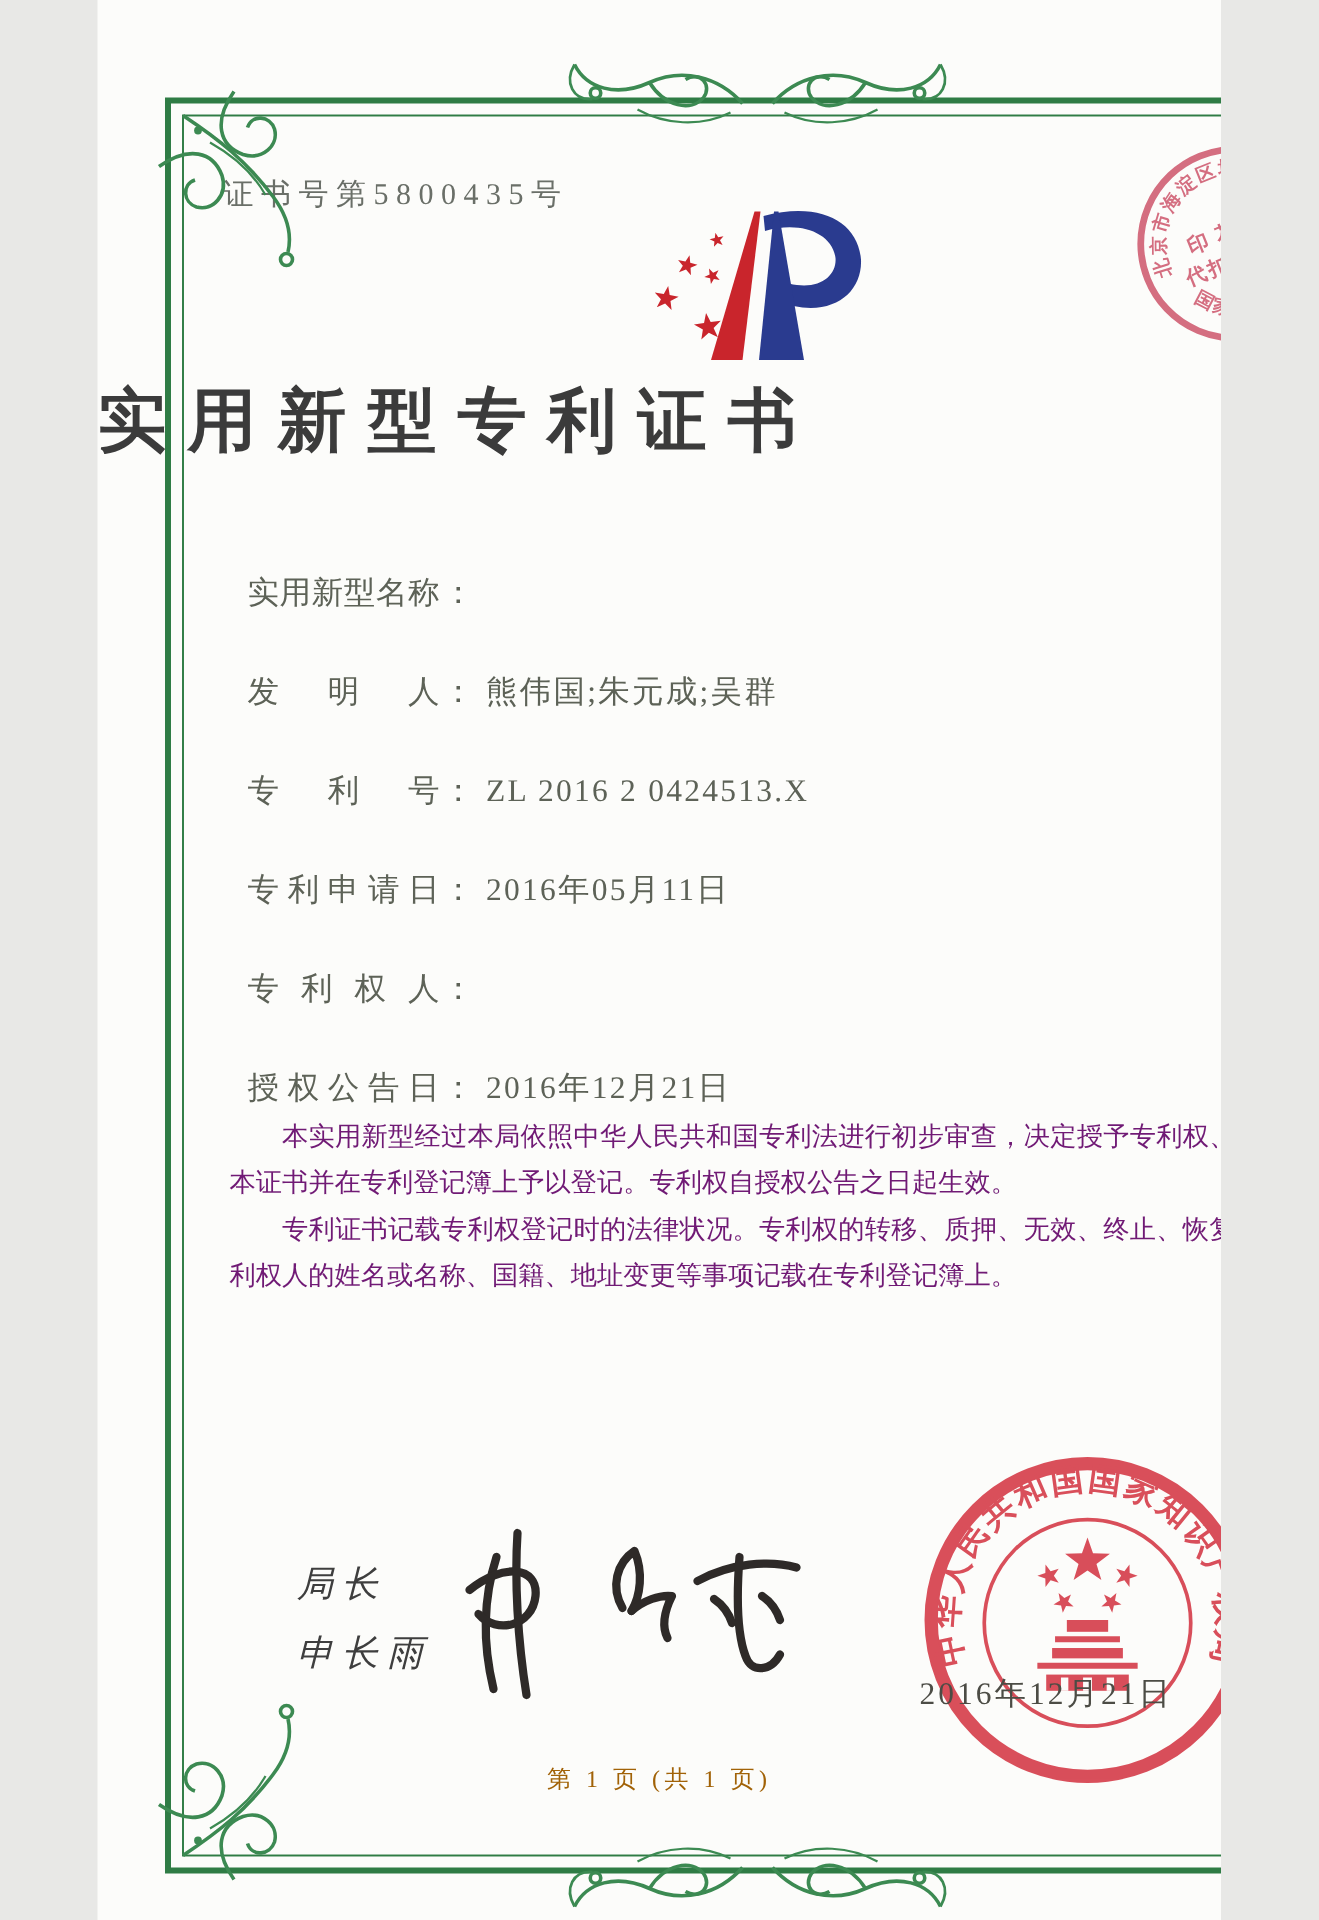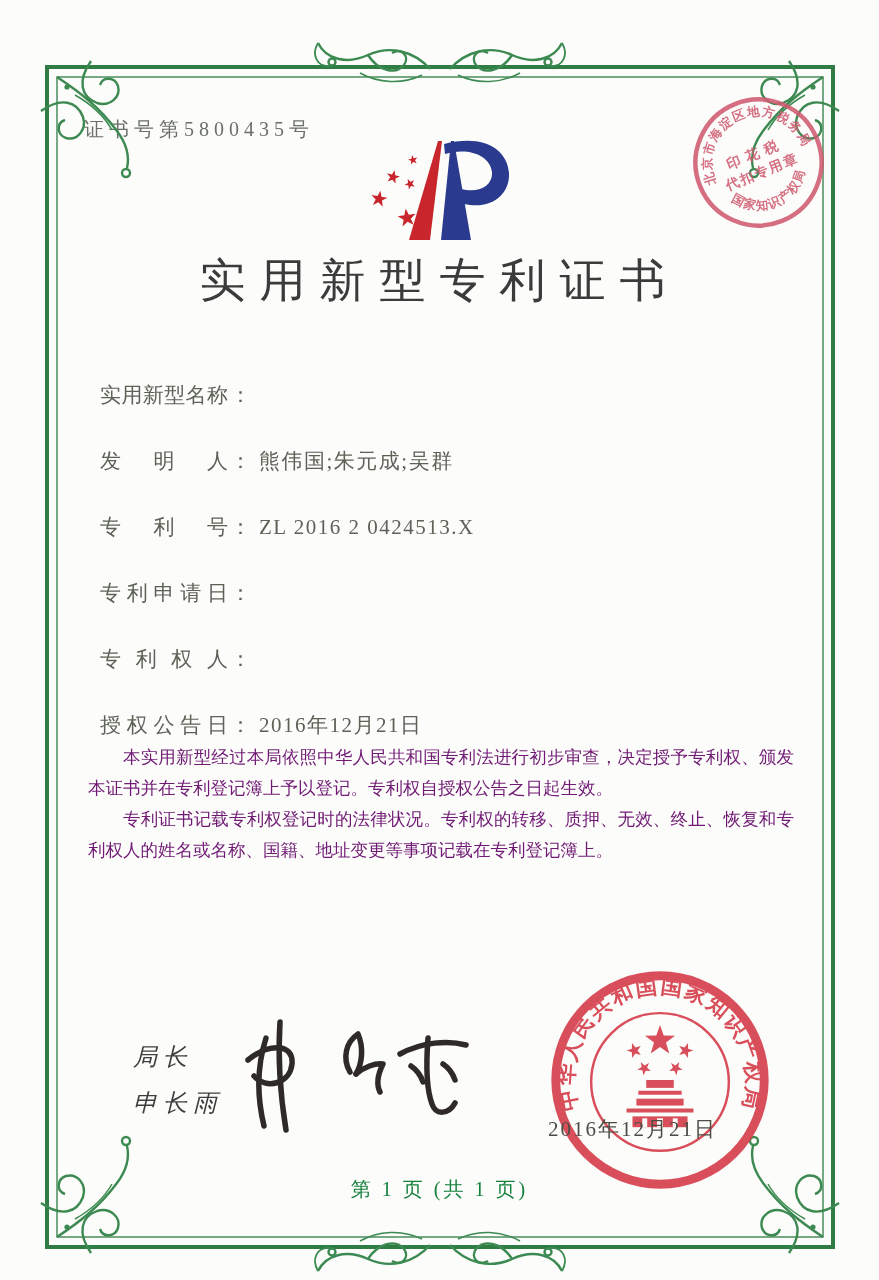--- a/index.html
+++ b/index.html
@@ -1,29 +1,29 @@
 <!DOCTYPE html>
 <html><head>
 <meta charset="utf-8">
 <style>
   html,body{margin:0;padding:0;background:#e8e8e6;}
   .page{
-    position:relative;width:879px;height:1280px;margin:0 auto;
+    position:relative;width:749px;height:1280px;margin:0 auto;
     background:#fcfcfa;overflow:hidden;
     font-family:"Liberation Serif","DejaVu Serif",serif;
   }
   .abs{position:absolute;}
   
   .cert-no{
     left:84px;top:116px;font-size:20px;letter-spacing:5px;color:#6a6f68;
   }
   
   .title{
-    left:0;top:250px;width:100%;text-align:center;
-    font-size:46px;font-weight:normal;letter-spacing:14px;color:#3b3b3b;
+    left:0;top:250px;width:100%;text-align:left;
+    font-size:46px;font-weight:bold;letter-spacing:14px;color:#3b3b3b;
   }
   
   .fields{left:100px;top:362px;width:700px;}
   .field{height:66px;display:flex;align-items:center;color:#5d6257;font-size:21px;}
   .flabel{
     display:inline-block;width:128px;text-align:justify;text-align-last:justify;
     letter-spacing:0;
   }
   .fcolon{margin:0 8px 0 2px;}
   .fvalue{letter-spacing:1.5px;}
@@ -31,21 +31,21 @@
   .body-text{
     left:88px;top:742px;width:706px;font-size:17.5px;line-height:31px;
     color:#701a75;text-align:justify;
   }
   .body-text p{margin:0;text-indent:2em;}
   
   .signer{left:133px;top:1034px;font-size:24px;color:#3e3e3e;line-height:46px;letter-spacing:6px;font-style:italic;}
   
   .seal-date{left:548px;top:1115px;font-size:21px;letter-spacing:2px;color:#4c4c45;z-index:6;}
   
-  .footer{left:0;top:1176px;width:100%;text-align:center;font-size:20px;color:#15803d;letter-spacing:3px;}
+  .footer{left:0;top:1176px;width:100%;text-align:center;font-size:16px;color:#a16207;letter-spacing:3px;}
   svg{display:block;}
   .seal-svg{z-index:4;}
   .stamp-svg{z-index:5;opacity:.88;}
   .frame-svg{z-index:1;}
   .sig-svg{z-index:3;}
 </style>
 </head>
 <body>
 
 <div class="page">
@@ -112,20 +112,21 @@
       <span class="fvalue">熊伟国;朱元成;吴群</span>
     </div>
     <div class="field">
       <span class="flabel">专利号</span>
         <span class="fcolon">：</span>
       <span class="fvalue">ZL 2016 2 0424513.X</span>
     </div>
     <div class="field">
       <span class="flabel">专利申请日</span>
         <span class="fcolon">：</span>
+      <span class="fvalue">2016年05月11日</span>
     </div>
     <div class="field">
       <span class="flabel">专利权人</span>
         <span class="fcolon">：</span>
     </div>
     <div class="field">
       <span class="flabel">授权公告日</span>
         <span class="fcolon">：</span>
       <span class="fvalue">2016年12月21日</span>
     </div>

